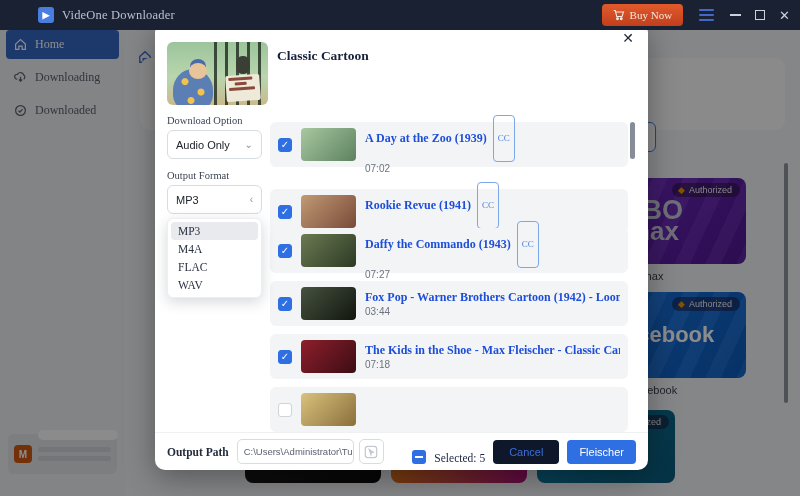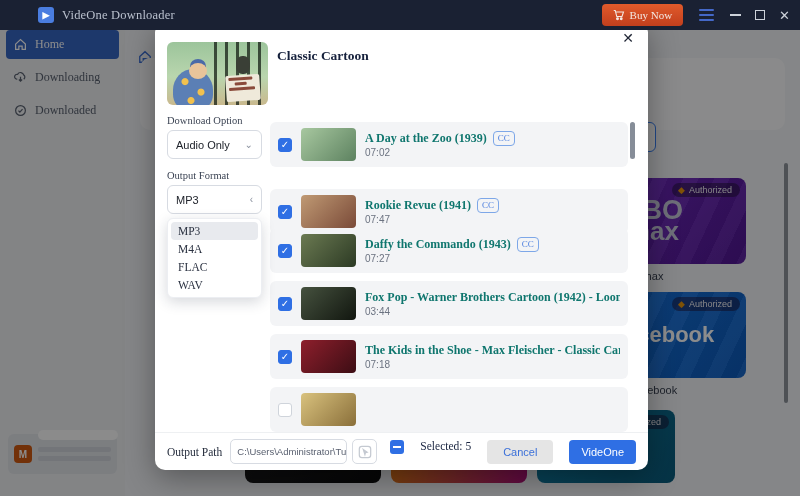--- a/index.html
+++ b/index.html
@@ -114,41 +114,41 @@
   .video-list { position:absolute; left:115px; top:100px; width:358px; height:312px; }
   .video-item { position:absolute; left:0; width:358px; height:45px; background:#f3f4f6; border-radius:6px;
                 display:flex; align-items:center; padding:0 8px; gap:9px; }
   .checkbox { width:14px; height:14px; border-radius:3px; border:1px solid #cfd4db; background:#fff;
               flex:0 0 auto; display:flex; align-items:center; justify-content:center; cursor:pointer; }
   .checkbox.checked { background:#2f6fe4; border-color:#2f6fe4; }
   .checkbox.checked::after { content:"✓"; color:#fff; font-size:10px; font-family:"Liberation Sans",sans-serif; }
   .thumb { width:55px; height:33px; border-radius:4px; flex:0 0 auto; }
   .vmeta { flex:1; min-width:0; }
   .vtitle-row { display:flex; align-items:center; gap:6px; }
-  .vtitle { font-size:12px; font-weight:bold; color:#0f766e; white-space:nowrap; overflow:hidden; }
-  .cc-badge { border:1px solid #7da7e8; color:#4a7ede; font-size:9px; border-radius:4px; padding:0 4px;
+  .vtitle { font-size:12px; font-weight:bold; color:#1d4ed8; white-space:nowrap; overflow:hidden; }
+  .cc-badge { border:1px solid #7da7e8; color:#4a7ede; font-size:9px; border-radius:4px; padding:16px 4px;
               line-height:13px; flex:0 0 auto; }
   .vduration { font-size:10px; color:#6b7280; font-family:"Liberation Sans",sans-serif; margin-top:1px; }
   .list-scrollbar { position:absolute; left:475px; top:100px; width:5px; height:37px; background:#868d98; border-radius:3px; }
 
   
   .modal-footer { position:absolute; left:0; bottom:0; width:493px; height:38px; border-top:1px solid #eef0f2;
                   display:flex; align-items:center; padding:0 12px; }
-  .outpath-label { font-size:11.5px; font-weight:normal; color:#242c3c; }
+  .outpath-label { font-size:11.5px; font-weight:bold; color:#242c3c; }
   .outpath-input { margin-left:8px; width:117px; height:25px; border:1px solid #d7dbe2; border-radius:5px;
                    font-size:9.5px; color:#5a6170; padding:0 6px; font-family:"Liberation Sans",sans-serif;
                    white-space:nowrap; overflow:hidden; display:flex; align-items:center; }
   .browse-btn { margin-left:5px; width:25px; height:25px; border:1px solid #d7dbe2; border-radius:5px;
                 background:#fff; display:flex; align-items:center; justify-content:center; cursor:pointer; }
-  .footer-right { margin-left:auto; display:flex; align-items:flex-start; gap:16px; }
+  .footer-right { margin-left:auto; display:flex; align-items:flex-end; gap:8px; }
   .sel-checkbox { width:14px; height:14px; border-radius:3px; background:#2f6fe4; display:flex;
                   align-items:center; justify-content:center; cursor:pointer; }
   .sel-checkbox i { display:block; width:8px; height:2px; background:#fff; }
   .sel-text { font-size:11.5px; color:#1a2540; }
-  .btn-cancel { background:#e5e5e5; color:#3b70d9; border:none; border-radius:4px; padding:6px 16px;
+  .btn-cancel { background:#0f172a; color:#3b70d9; border:none; border-radius:4px; padding:6px 16px;
                 font-size:11px; font-family:"Liberation Sans",sans-serif; cursor:pointer; }
   .btn-download { background:#2f6fe4; color:#fff; border:none; border-radius:4px; padding:6px 12px;
                   font-size:11px; font-family:"Liberation Sans",sans-serif; cursor:pointer; }
 </style>
 </head>
 <body>
 
 <div class="app">
 
   <div class="titlebar">
@@ -361,17 +361,17 @@
       </div>
       <div class="footer-right">
         <div class="sel-checkbox">
             <i></i>
           </div>
         <span class="sel-text">
           <span>Selected:</span>
           <span>5</span>
         </span>
         <button class="btn-cancel">Cancel</button>
-        <button class="btn-download">VideOne</button>
+        <button class="btn-download">Fleischer</button>
       </div>
     </div>
   </div>
 </div>
 
 </body></html>

